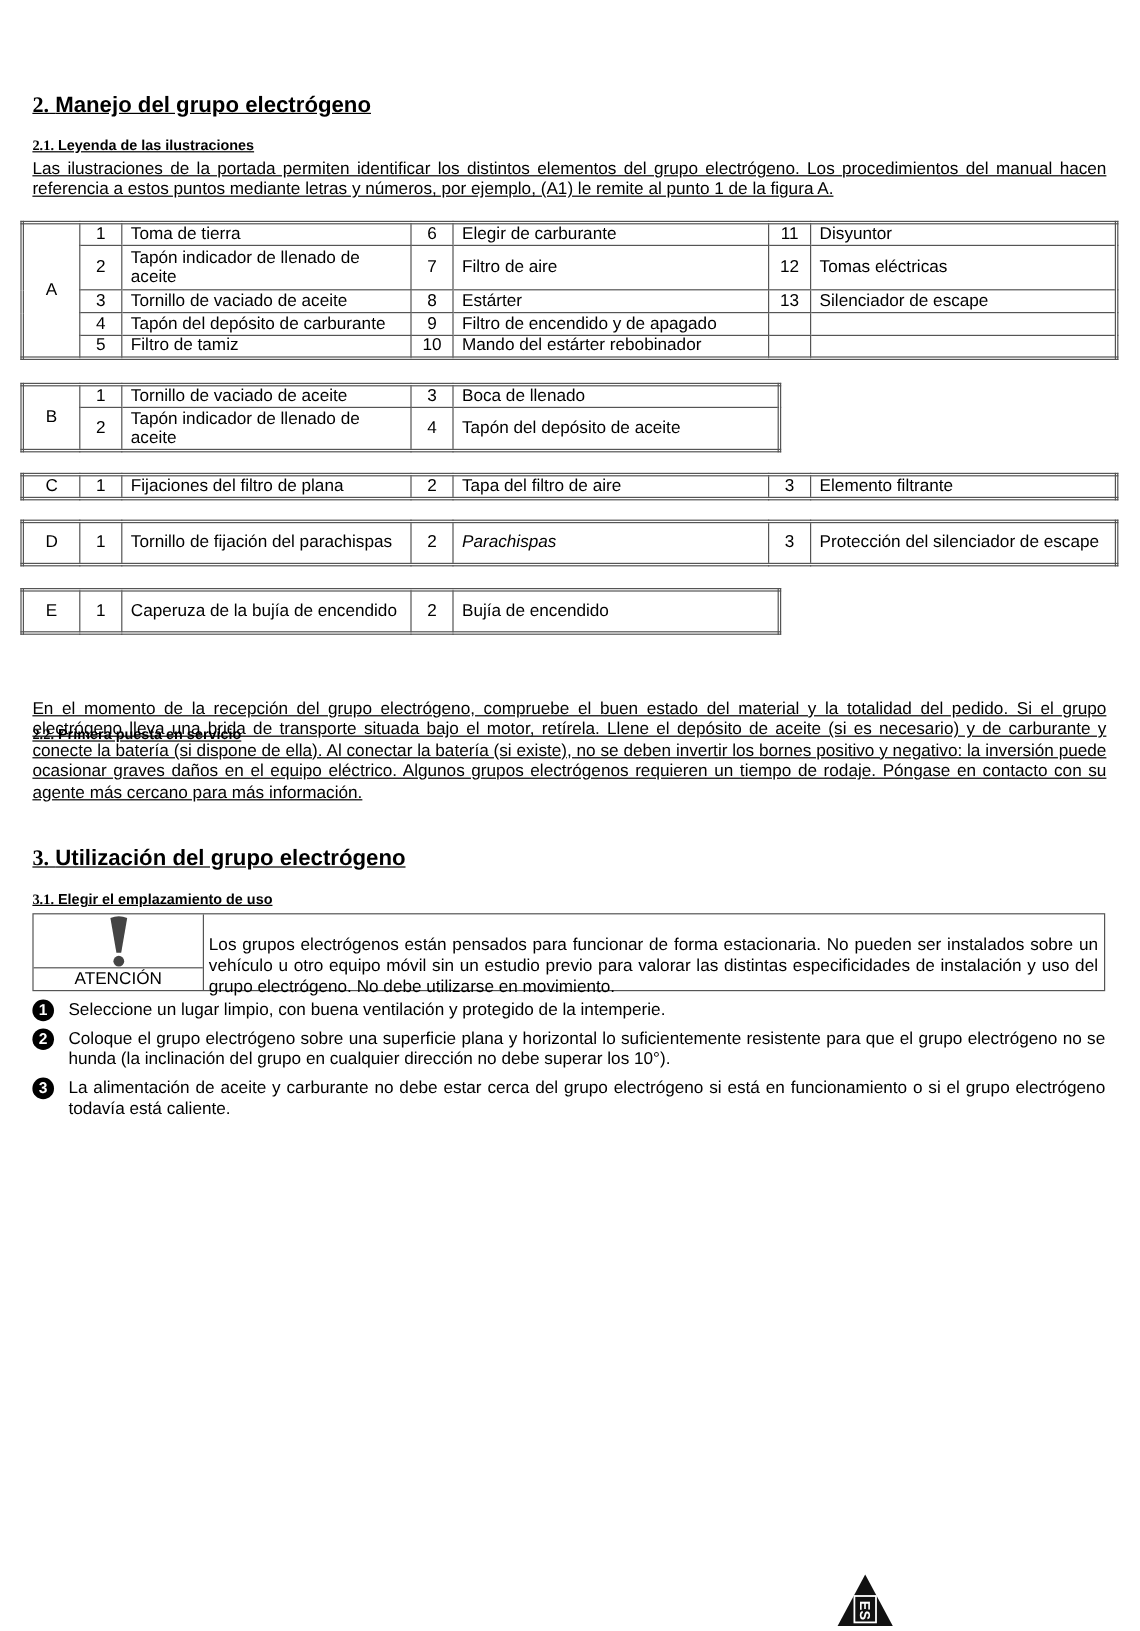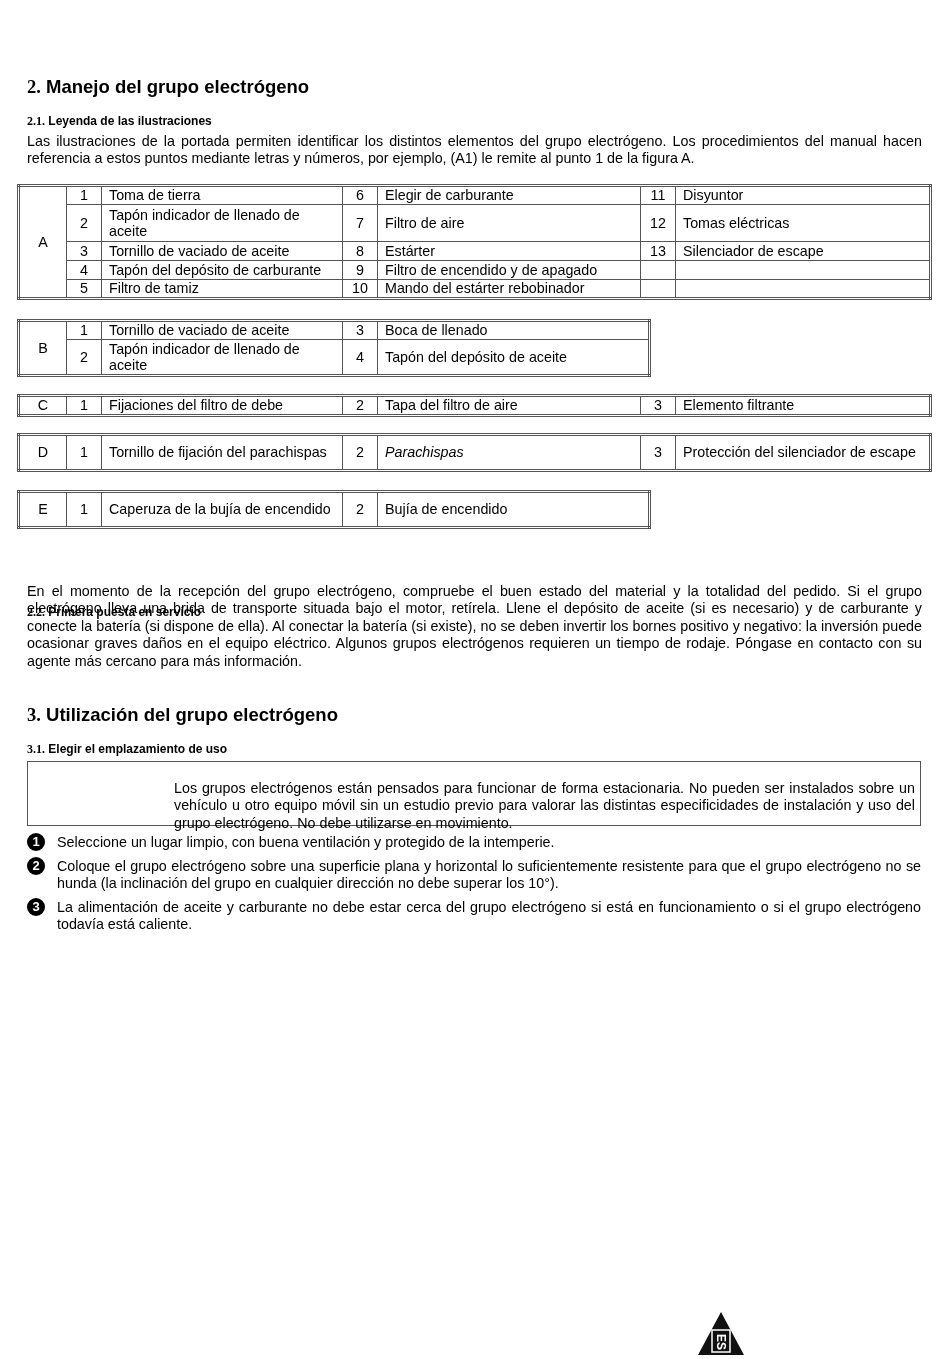--- a/index.html
+++ b/index.html
@@ -1,20 +1,20 @@
 <!DOCTYPE html>
 <html><head>
 <meta charset="utf-8">
 <style>
   html, body { margin: 0; padding: 0; background: #ffffff; }
   body {
     width: 950px; height: 1359px; position: relative; overflow: hidden;
     font-family: "Liberation Sans", sans-serif; color: #000; font-size: 14.3px;
   }
-  .abs { position: absolute; }
+  .abs { position: absolute; text-decoration: underline; }
   .h1 { font-size: 18.5px; font-weight: bold; }
   .h2 { font-size: 12px; font-weight: bold; }
   .num { font-family: "Liberation Serif", serif; }
   .para { line-height: 17.4px; text-align: justify; text-align-last: left; }
 
   table.leg {
     position: absolute; border-collapse: collapse; font-size: 14.3px;
     border: 3px double #555;
   }
   table.leg td {
@@ -121,21 +121,21 @@
     <td>Tapón del depósito de aceite</td>
   </tr>
 </tbody>
   </table>
 
 <table class="leg" style="left:17px; top:394px; width:915px;">
   <tbody>
       <tr style="height:19px;">
     <td class="letter">C</td>
     <td class="n">1</td>
-    <td style="width:226px;">Fijaciones del filtro de debe</td>
+    <td style="width:226px;">Fijaciones del filtro de plana</td>
     <td class="n">2</td>
     <td style="width:248px;">Tapa del filtro de aire</td>
     <td class="n sep">3</td>
     <td>Elemento filtrante</td>
   </tr>
 </tbody>
   </table>
 
 <table class="leg" style="left:17px; top:433px; width:915px;">
   <tbody>
@@ -172,20 +172,27 @@
 <div class="abs h1" style="left:27px; top:704px;">
   <span class="num">3.</span>
   <span>Utilización del grupo electrógeno</span>
 </div>
 <div class="abs h2" style="left:27px; top:742px;">
   <span class="num">3.1.</span>
   <span>Elegir el emplazamiento de uso</span>
 </div>
 
 <div class="warnbox">
+  <div class="warn-left">
+    <svg width="20" height="44" viewBox="0 0 20 44" style="position:absolute; left:61px; top:1px;">
+      <path d="M3 2 Q10 -1 17 2 L12 31 L8 31 Z" fill="#444"></path>
+      <circle cx="10" cy="38" r="4.5" fill="#444"></circle>
+    </svg>
+    <div class="warn-label">ATENCIÓN</div>
+  </div>
   <div class="warn-text">Los grupos electrógenos están pensados para funcionar de forma estacionaria. No pueden ser instalados sobre un vehículo u otro equipo móvil sin un estudio previo para valorar las distintas especificidades de instalación y uso del grupo electrógeno. No debe utilizarse en movimiento.</div>
 </div>
 
 <div class="bullet" style="top:833px;">1</div>
 <div class="btext" style="top:834px;">Seleccione un lugar limpio, con buena ventilación y protegido de la intemperie.</div>
 
 <div class="bullet" style="top:857px;">2</div>
 <div class="btext" style="top:858px;">Coloque el grupo electrógeno sobre una superficie plana y horizontal lo suficientemente resistente para que el grupo electrógeno no se hunda (la inclinación del grupo en cualquier dirección no debe superar los 10°).</div>
 
 <div class="bullet" style="top:898px;">3</div>

